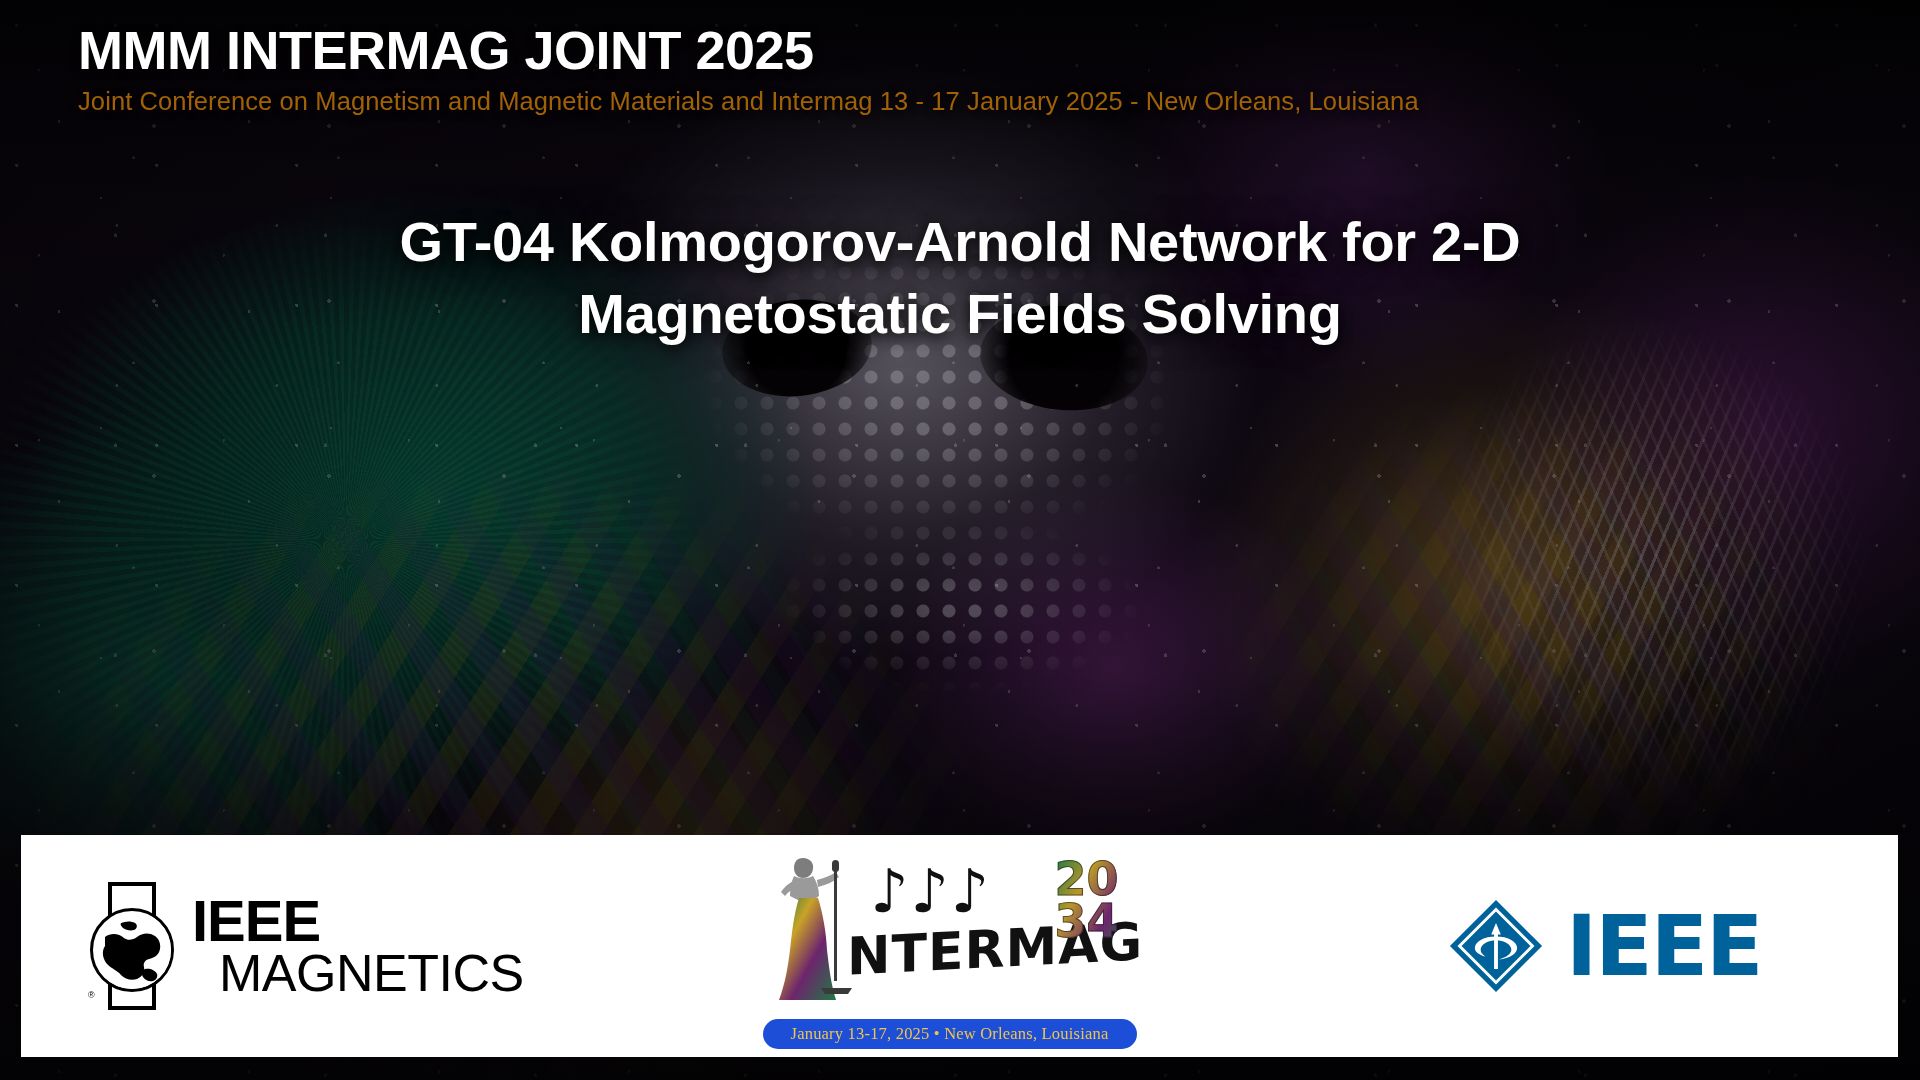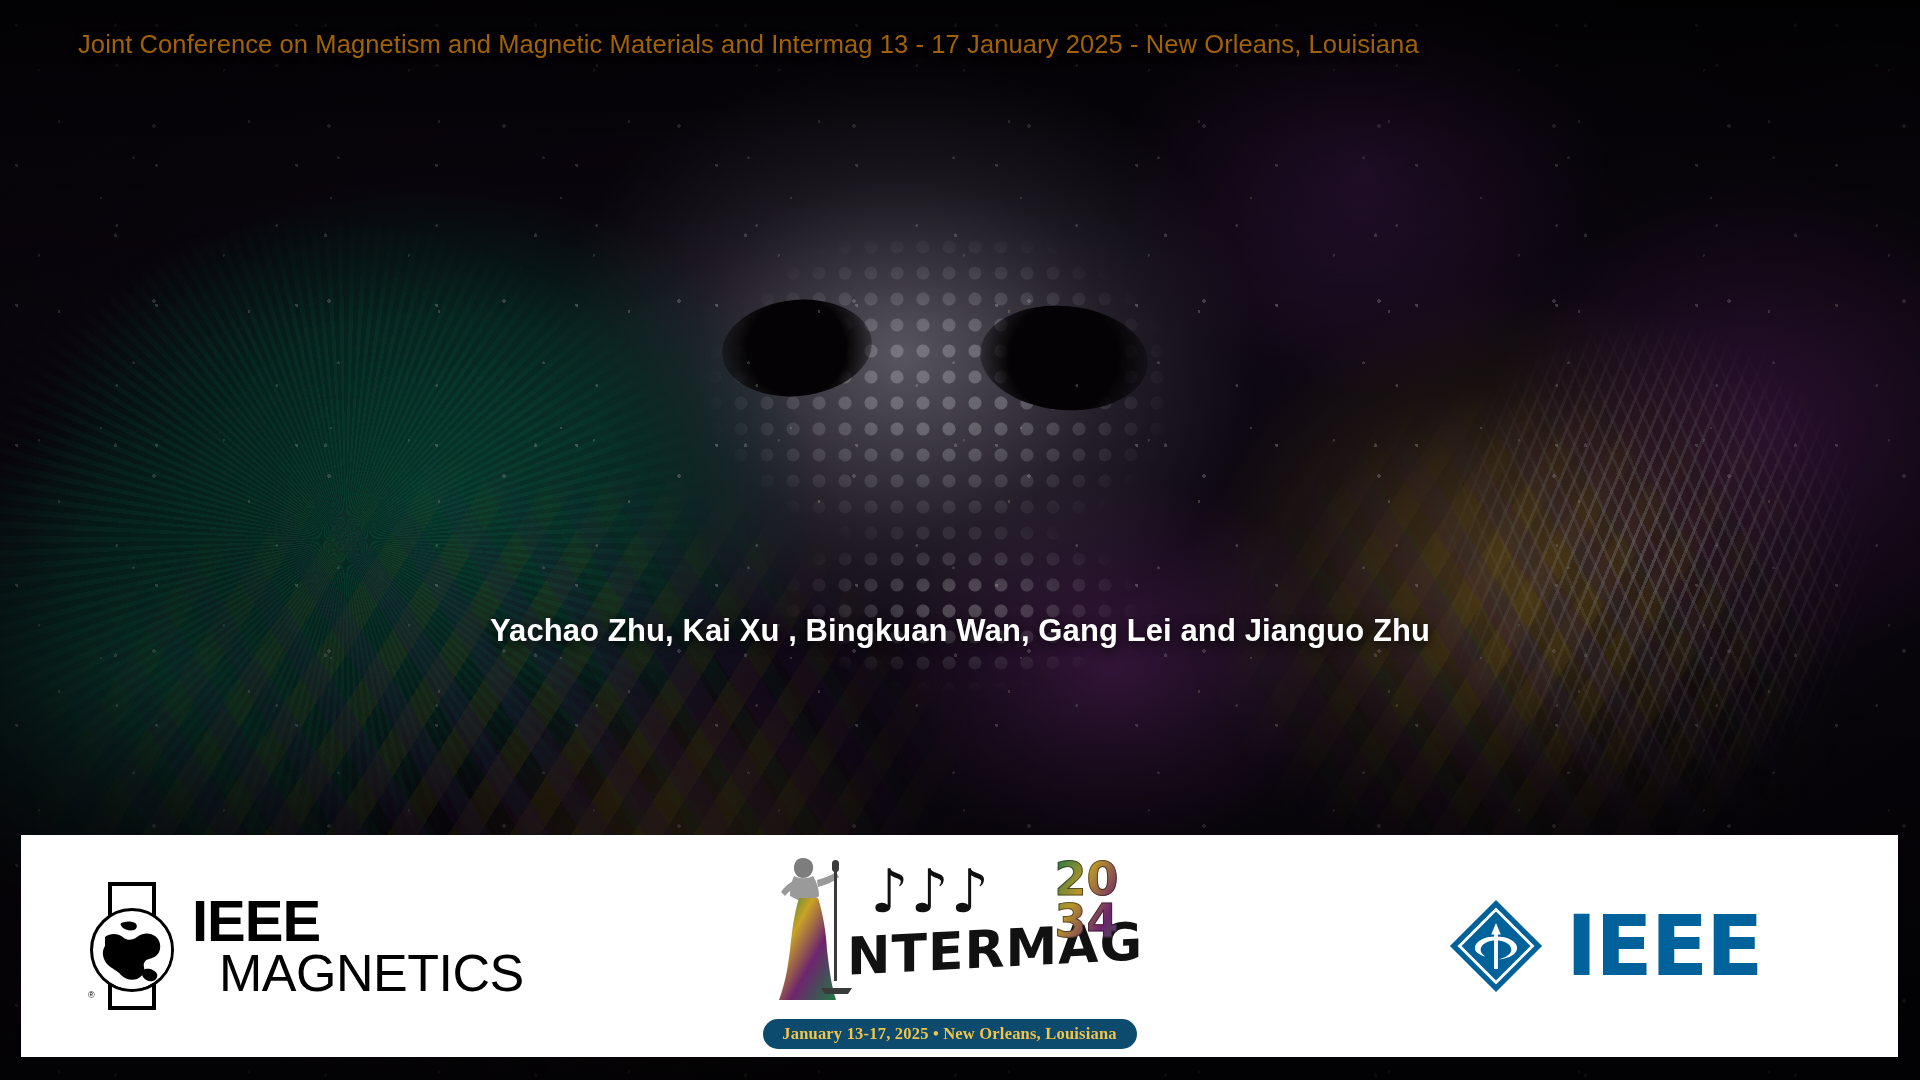--- a/index.html
+++ b/index.html
@@ -158,24 +158,24 @@
     position:absolute; left:2px; bottom:16px; font-size:9px; color:#000;
   }
   .mag-words { display:flex; flex-direction:column; line-height:.96; }
   .mag-ieee { font-size:58px; font-weight:bold; color:#000; letter-spacing:-1px; }
   .mag-soc  { font-size:52px; font-weight:normal; color:#000; letter-spacing:-.5px;margin-left:27px; }
 
   
   .mmm-logo { position:relative; width:390px; height:205px; }
   .mmm-banner {
     position:absolute; left:8px; bottom:0; width:374px; height:30px;
-    background:#0c4a6e; border-radius:15px;
+    background:#1d4ed8; border-radius:15px;
     display:flex; align-items:center; justify-content:center;
     color:#f0c54a; font-family:"Liberation Serif", serif;
-    font-size:16.5px; font-weight:bold; letter-spacing:.2px;
+    font-size:16.5px; font-weight:normal; letter-spacing:.2px;
     white-space:nowrap;
   }
   .mmm-art { position:absolute; inset:0 0 32px 0; }
   .mmm-word-int {
     position:absolute; left:92px; bottom:38px;
     font-size:52px; font-weight:bold; color:#111;
     font-family:"DejaVu Sans", sans-serif; letter-spacing:1px;
     transform:skewY(-3deg);
   }
   .mmm-notes {
@@ -209,25 +209,29 @@
   <div class="bg-layer bg-feathers"></div>
   <div class="bg-layer bg-diamonds"></div>
   <div class="bg-layer bg-mask-lace"></div>
   <div class="eye l"></div>
   <div class="eye r"></div>
   <div class="bg-layer bg-beads"></div>
   <div class="bg-layer bg-sparkle"></div>
   <div class="bg-layer bg-vignette"></div>
 
   <div class="header">
+    <div class="conf-title">MMM INTERMAG JOINT 2025</div>
     <div class="conf-sub">Joint Conference on Magnetism and Magnetic Materials and Intermag 13 - 17 January 2025 - New Orleans, Louisiana</div>
   </div>
 
-
-  <div class="authors">Yachao Zhu, Kai Xu , Bingkuan Wan, Gang Lei and Jianguo Zhu</div>
+  <div class="paper-title">
+    <div>GT-04 Kolmogorov-Arnold Network for 2-D</div>
+    <div>Magnetostatic Fields Solving</div>
+  </div>
+
 
   <div class="footer">
 
     <div class="footer-cell cell-left">
       <div class="mag-lockup">
         <div class="mag-emblem">
           <div class="bar top"></div>
           <div class="stem"></div>
           <div class="bar bot"></div>
           <div class="globe">

